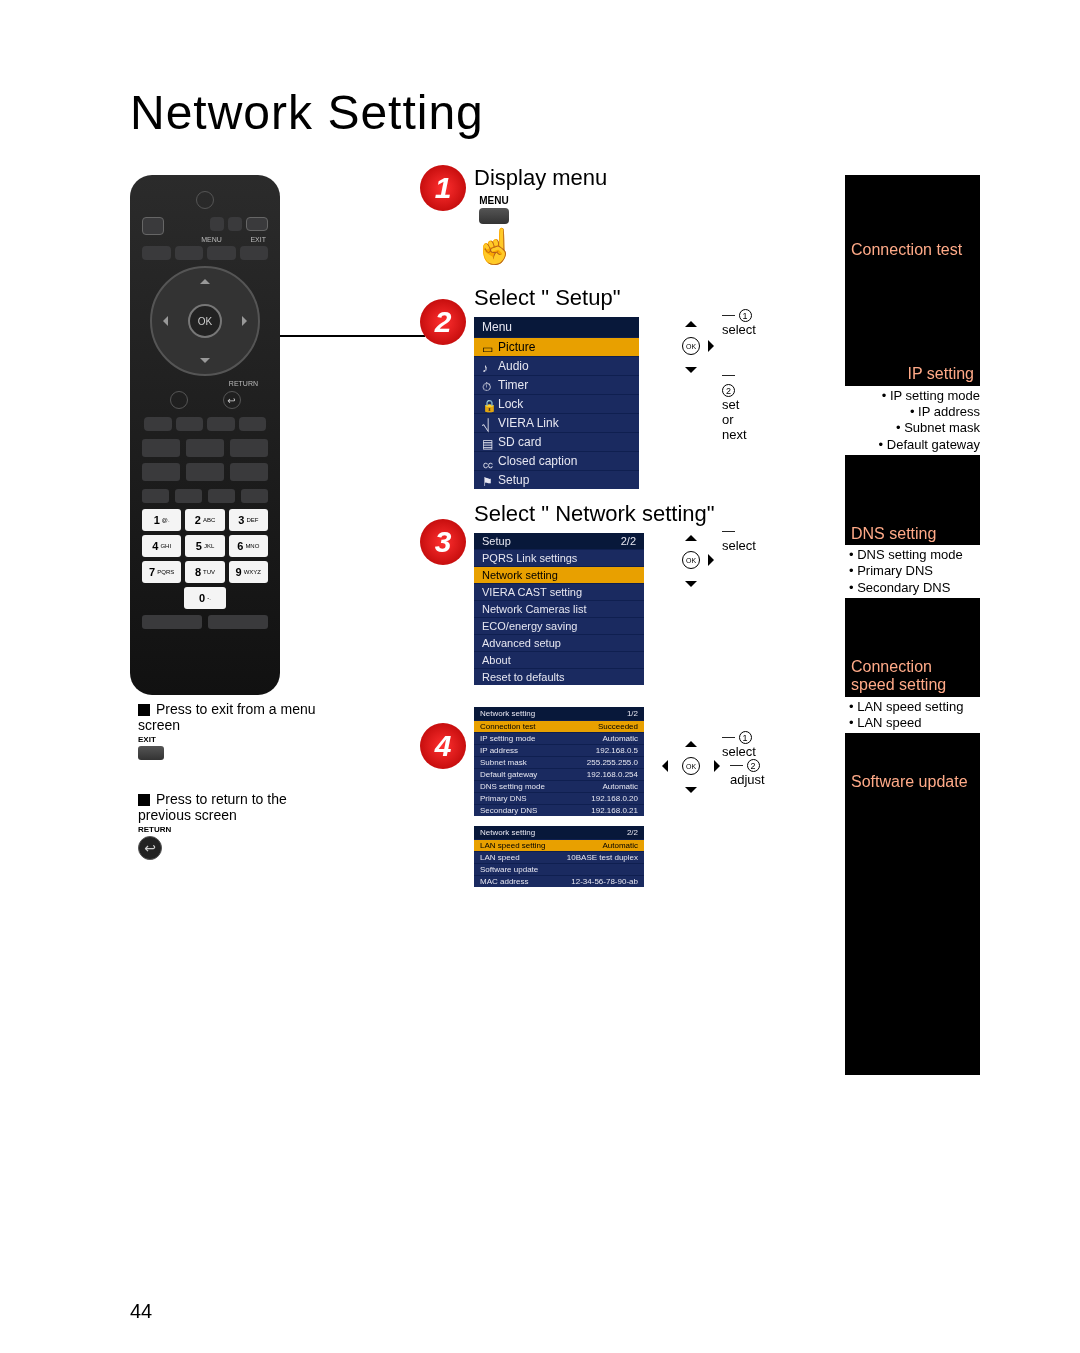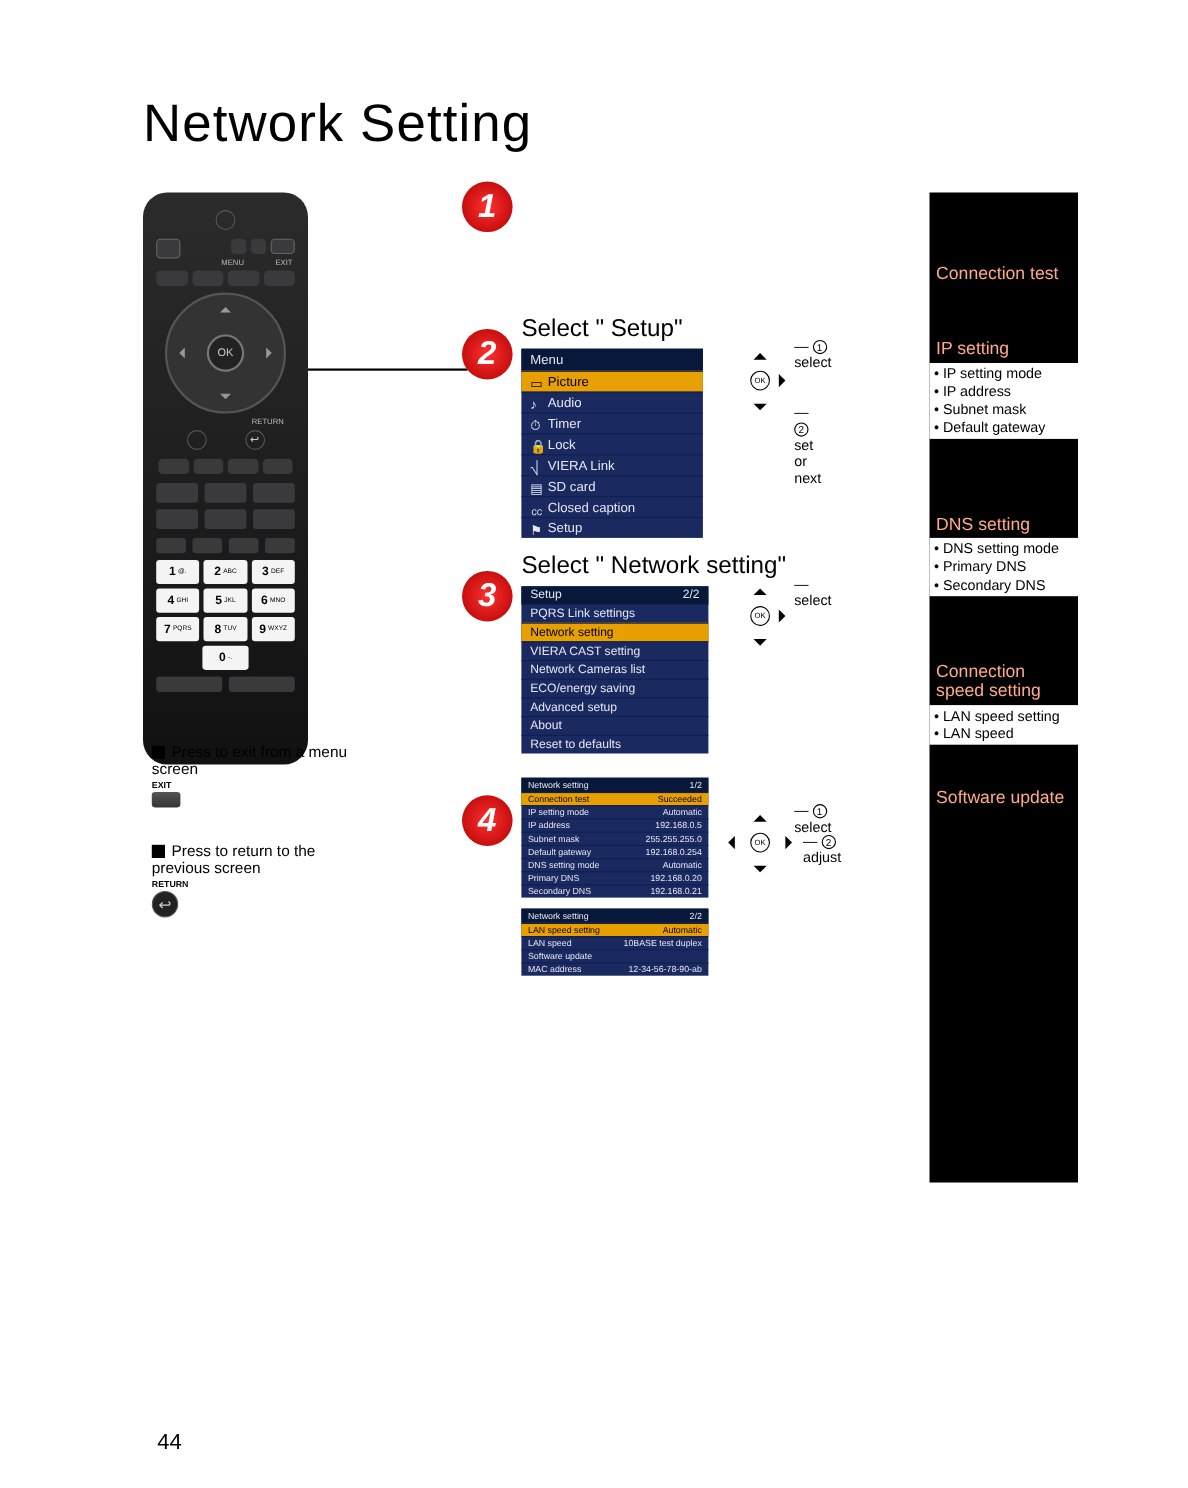--- a/index.html
+++ b/index.html
@@ -62,21 +62,21 @@
   .remote .blank-grid .k{flex:1;height:18px;background:#3a3a3c;border-radius:3px;}
   .numpad{display:flex;flex-direction:column;gap:4px;margin:4px 2px;}
   .numpad .row{display:flex;gap:4px;}
   .numpad .key{flex:1;height:22px;background:#f4f4f4;color:#000;border-radius:3px;display:flex;align-items:center;justify-content:center;font-weight:700;font-size:11px;gap:2px;}
   .numpad .sub{font-size:6px;font-weight:400;}
   .numpad .row.center{justify-content:center;}
   .numpad .row.center .key{flex:0 0 33%;}
   .remote .blank-row{display:flex;gap:6px;margin:6px 2px;}
   .remote .blank-row .b{flex:1;height:14px;background:#3a3a3c;border-radius:3px;}
 
-  .side-hint{position:absolute;left:8px;font-size:14px;}
+  .side-hint{position:absolute;left:8px;font-size:14px;margin-top:26px;}
   .side-hint .sq{display:inline-block;width:12px;height:12px;background:#000;margin-right:6px;vertical-align:-2px;}
   .side-hint .mini{font-size:8px;font-weight:700;margin-top:2px;}
   .exit-btn{width:26px;height:14px;background:linear-gradient(#555,#333);border-radius:3px;margin-top:2px;}
   .return-btn{width:24px;height:24px;border-radius:50%;background:#222;border:1px solid #555;display:flex;align-items:center;justify-content:center;color:#ccc;margin-top:2px;font-size:14px;}
 
   .line-remote { position:absolute; left:150px; top:250px; height:2px; width:145px; background:#000; }
 
   
   .step-badge{
     width:46px;height:46px;border-radius:50%;
@@ -151,21 +151,21 @@
 
   
   .sidebar{
     position:absolute;right:0;top:90px;width:135px;height:900px;background:#000;padding:8px 6px;
   }
   .sidebar .block{margin-bottom:36px;}
   .sidebar .h{color:#fa8;font-size:16px;line-height:1.15;margin-bottom:2px;}
   .sidebar .bullets{color:#000;background:#fff;font-size:13px;padding:2px 0 2px 4px;margin:0 -6px;line-height:1.25;}
   .sidebar .bullets div::before{content:"• ";}
 
-  .pagenum{position:absolute;left:13px;bottom:-30px;font-size:20px;}
+  .pagenum{position:absolute;left:0;bottom:-30px;font-size:20px;}
 </style>
 </head>
 <body>
 
 <div class="page">
   <h1 class="title">Network Setting</h1>
 
   <div class="remote">
     <div class="led"></div>
     <div class="remote-row">
@@ -288,20 +288,28 @@
     <div class="exit-btn"></div>
   </div>
   <div class="side-hint" style="top:680px;width:180px;">
     <span class="sq"></span><span>Press to return to the previous screen</span>
     <div class="mini">RETURN</div>
     <div class="return-btn">↩</div>
   </div>
 
   <div class="step step1">
     <div class="step-badge">1</div>
+    <div class="col">
+      <div class="heading">Display menu</div>
+      <div style="width:40px;">
+        <div class="menu-lbl">MENU</div>
+        <div class="menu-btn"></div>
+        <div class="hand">☝</div>
+      </div>
+    </div>
   </div>
 
   <div class="step step2">
     <div class="step-badge">2</div>
     <div class="heading" style="margin-left:54px;">Select " Setup"</div>
     <div class="menu-panel">
       <div class="hdr">Menu</div>
       <div class="row sel">
           <span class="ico">▭</span>
           <span>Picture</span>
@@ -441,21 +449,21 @@
         <div class="t rt"></div>
     </div>
     <div class="dpad-note" style="left:302px;top:28px;"><span>—</span> <span class="circ">1</span><span>select</span></div>
     <div class="dpad-note" style="left:310px;top:56px;"><span>—</span> <span class="circ">2</span><span>adjust</span></div>
   </div>
 
   <div class="sidebar">
     <div class="block nolabels" style="margin-top:58px;">
       <div class="h">Connection test</div>
     </div>
-    <div class="block" style="margin-top:50px;">
+    <div class="block" style="margin-top:106px;text-align:right;">
       <div class="h">IP setting</div>
       <div class="bullets">
         <div>IP setting mode</div>
         <div>IP address</div>
         <div>Subnet mask</div>
         <div>Default gateway</div>
       </div>
     </div>
     <div class="block" style="margin-top:70px;">
       <div class="h">DNS setting</div>

